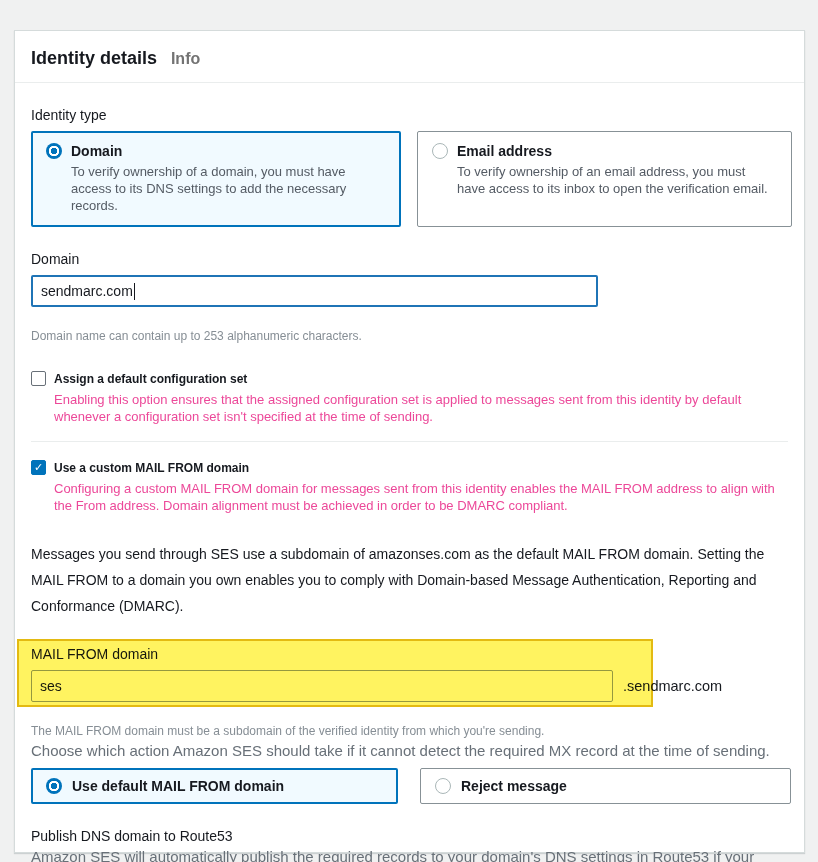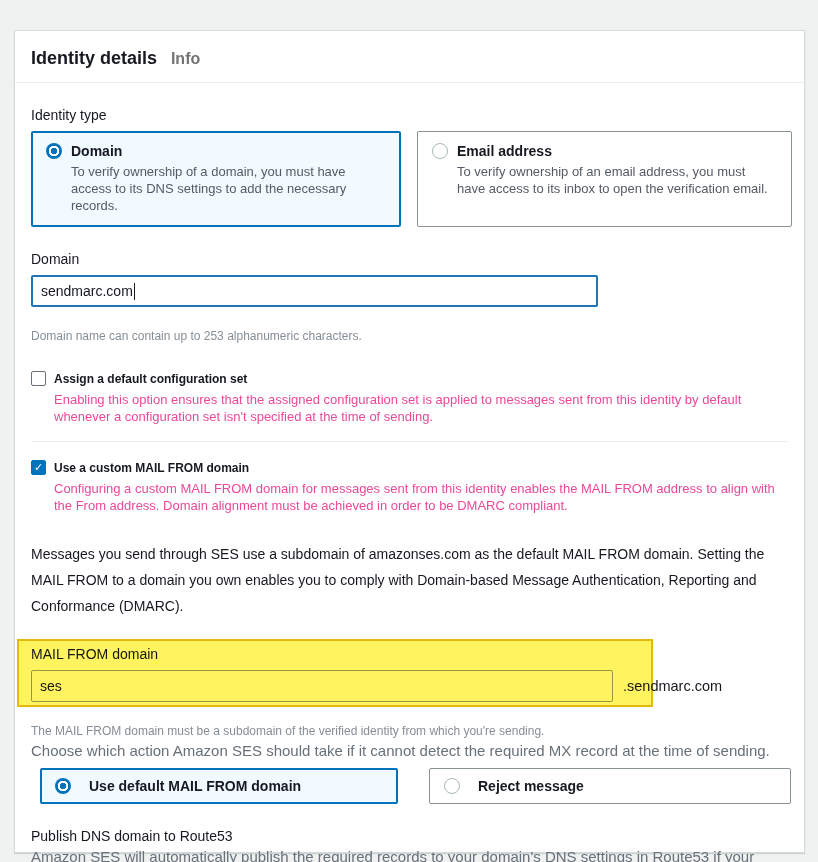--- a/index.html
+++ b/index.html
@@ -77,22 +77,22 @@
     mix-blend-mode: multiply;
     pointer-events: none; z-index: 4;
   }
   .mf-row { display: flex; align-items: center; margin-top: 8px; }
   .mf-input { width: 582px; }
   .mf-suffix { margin-left: 10px; font-size: 14.5px; color: #16191f; }
 
   
   .mx-grid { display: grid; grid-template-columns: 367px 371px; column-gap: 22px; margin-top: 9px; }
   .mx-card {
-    height: 36px; display: flex; align-items: center; gap: 18px;
-    border: 1px solid #879196; border-radius: 2px; background: #fff; padding: 0 14px; cursor: pointer; margin-left: 9px;
+    height: 36px; display: flex; align-items: center; gap: 10px;
+    border: 1px solid #879196; border-radius: 2px; background: #fff; padding: 0 14px; cursor: pointer;
   }
   .mx-card.selected { border: 2px solid #0073bb; background: #f1faff; padding: 0 13px; }
   .mx-title { font-weight: 700; font-size: 14px; color: #16191f; }
 
   .section-gap-lg { margin-top: 28px; }
   .section-gap-md { margin-top: 24px; }
   .desc-line { font-size: 15px; color: #687078; margin-top: 4px; }
 </style>
 </head>
 <body>

